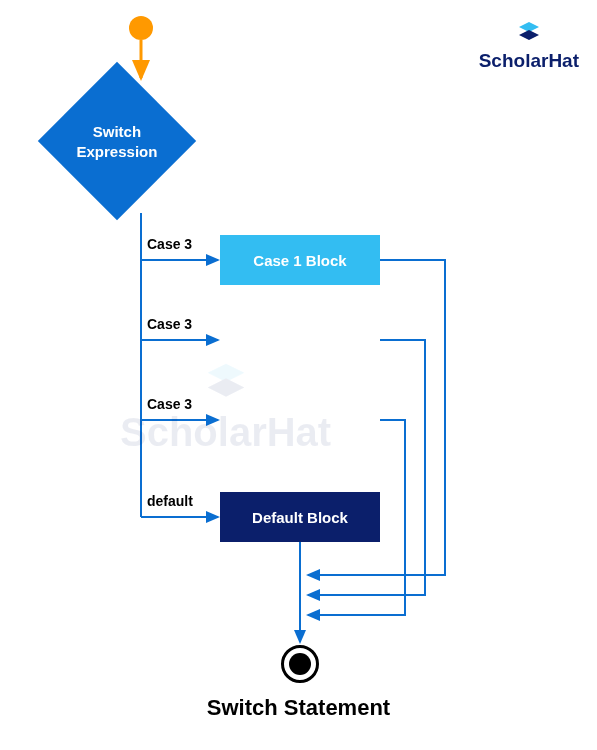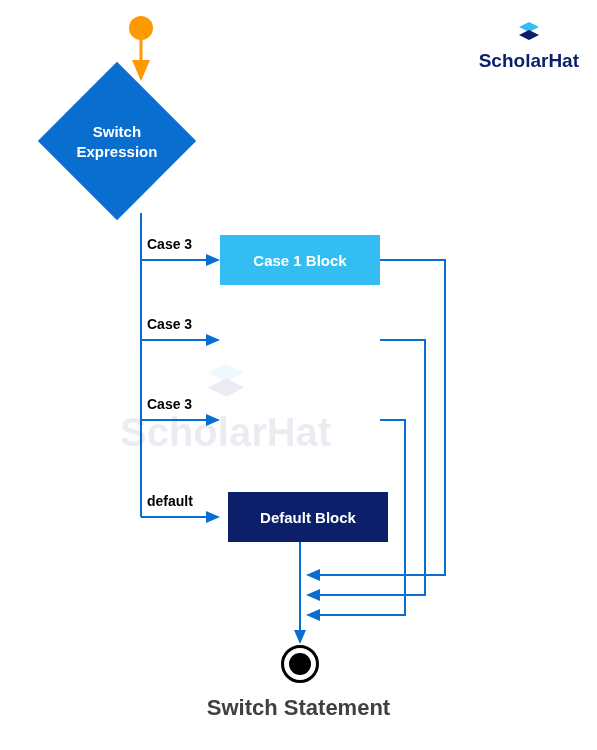--- a/index.html
+++ b/index.html
@@ -83,21 +83,21 @@
     width: 22px; height: 22px;
     background: #000;
     border-radius: 50%;
   }
 
   
   .title {
     font-size: 22px;
     font-weight: 600;
     text-align: center;
-    color: #404040;
+    color: #000000;
   }
 
   
   .logo {
     display: flex;
     align-items: center;
     gap: 6px;
   }
   .logo-text {
     font-size: 19px;
@@ -172,21 +172,21 @@
       </div>
     </div>
   </div>
 
   <div class="abs edge-label" style="left:147px; top:236px;">Case 3</div>
   <div class="abs edge-label" style="left:147px; top:316px;">Case 3</div>
   <div class="abs edge-label" style="left:147px; top:396px;">Case 3</div>
   <div class="abs edge-label" style="left:147px; top:493px;text-align:center;">default</div>
 
   <div class="abs block block-light" style="left:220px; top:235px;">Case 1 Block</div>
-  <div class="abs block block-dark" style="left:228px; top:492px;">Default Block</div>
+  <div class="abs block block-dark" style="left:220px; top:492px;">Default Block</div>
 
   <div class="abs end-ring" style="left:281px; top:645px;">
     <div class="end-fill"></div>
   </div>
 
   <div class="abs title" style="left:0; right:0; top:695px;">Switch Statement</div>
 
   <div class="abs logo" style="right:18px; top:20px;">
     <svg width="24" height="24" viewBox="0 0 24 24">
       <path d="M12 2 L22 7 L12 12 L2 7 Z" fill="#33bdf2"></path>

